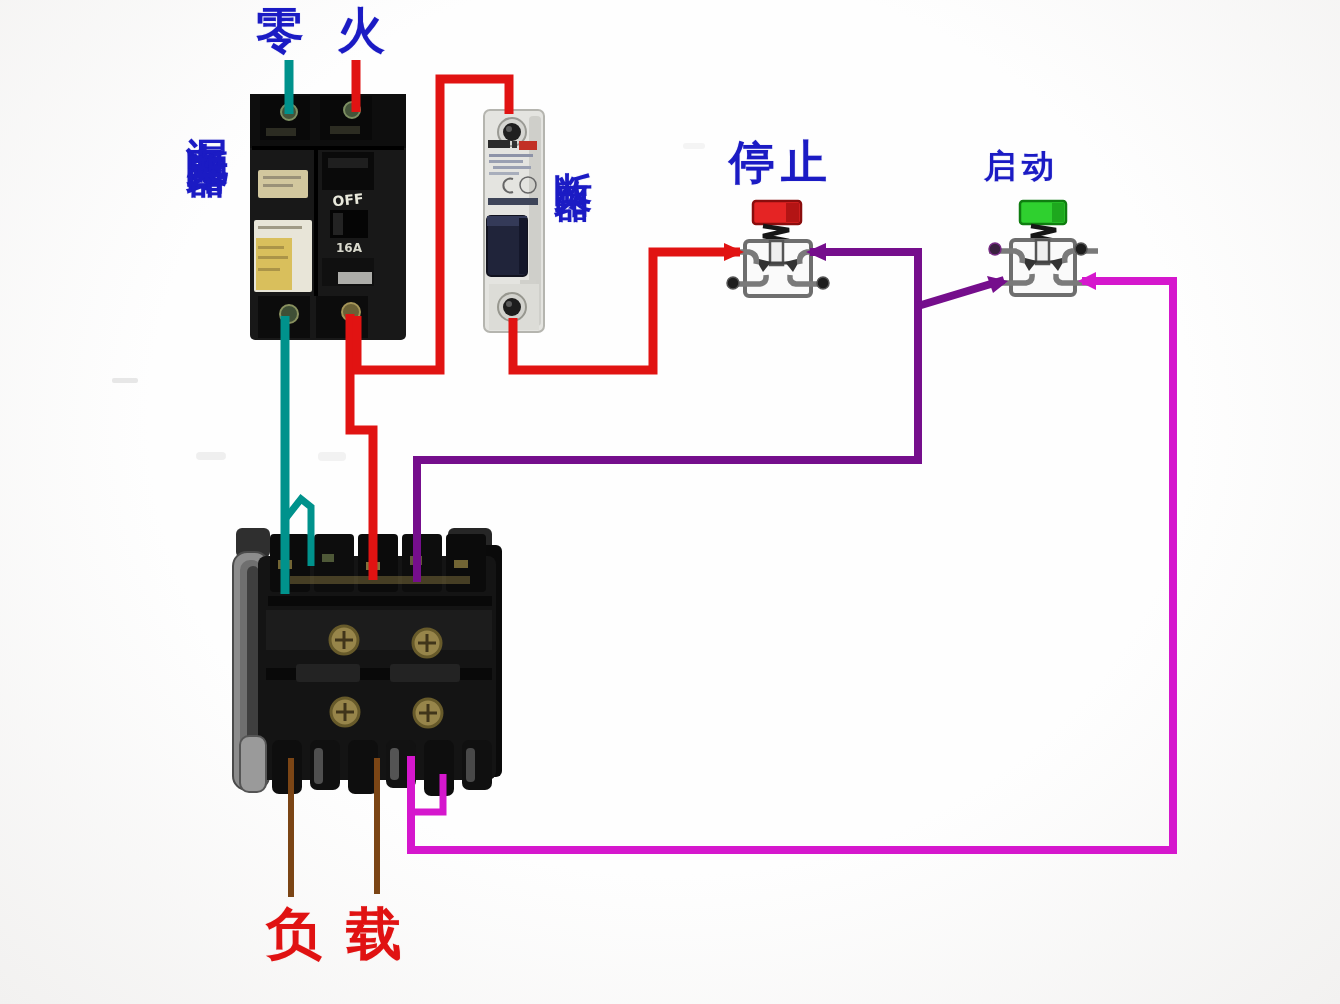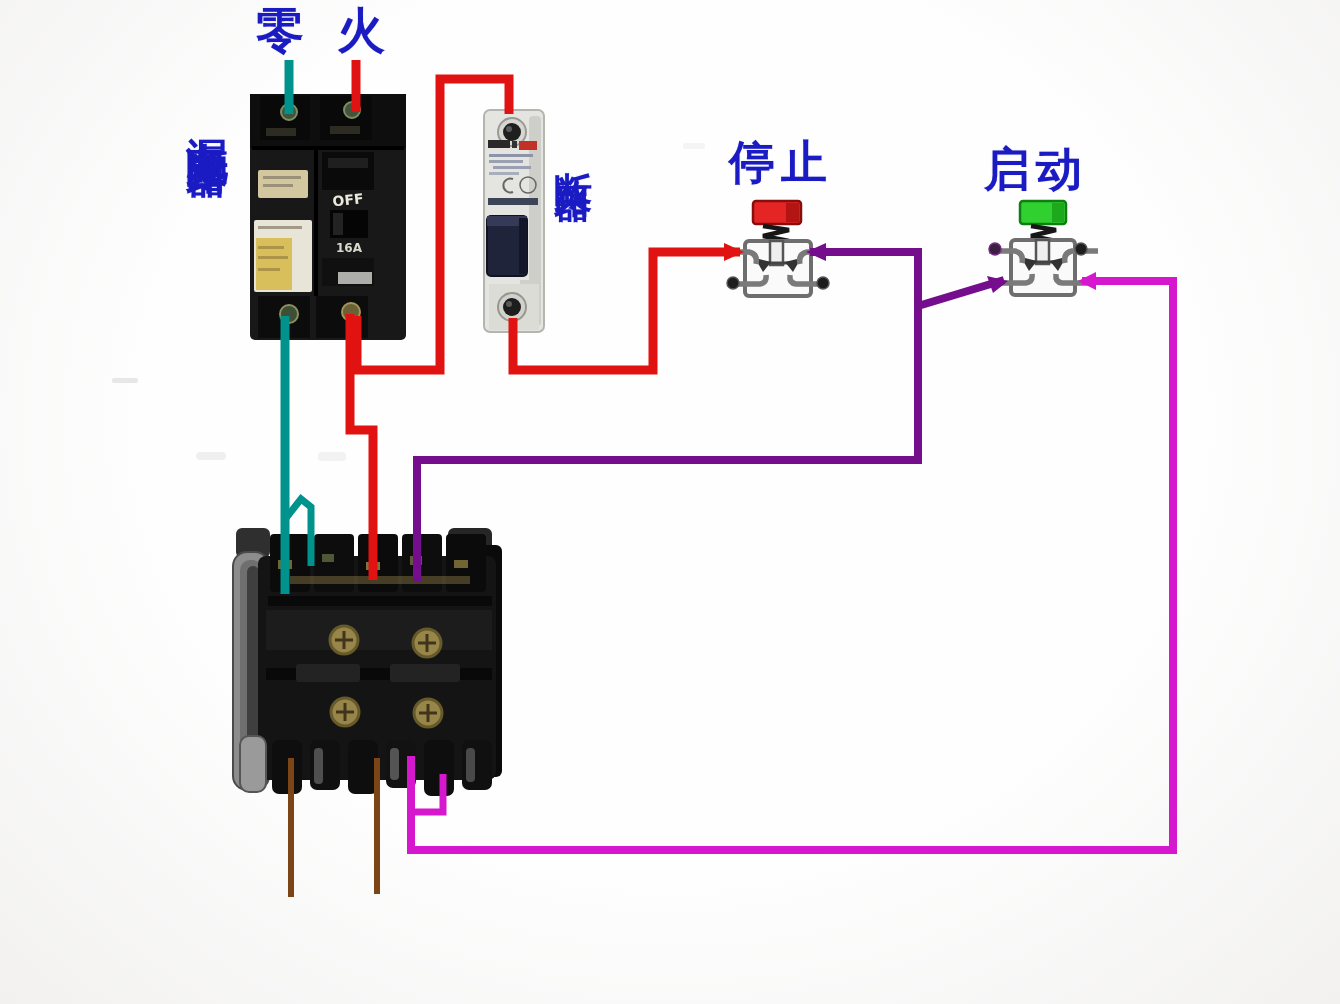--- a/index.html
+++ b/index.html
@@ -11,21 +11,21 @@
   svg.layer{position:absolute;left:0;top:0;width:1340px;height:1004px;}
   .lbl{position:absolute;font-weight:bold;line-height:1;user-select:none;}
   .lbl-blue{color:#1b1bc4;text-shadow:0 0 1px rgba(27,27,196,.35);}
   .lbl-red{color:#e01212;text-shadow:0 0 1px rgba(224,18,18,.3);}
   .vertical{writing-mode:vertical-rl;text-orientation:upright;}
   .l-neutral{left:256px;top:6px;font-size:48px;}
   .l-live{left:337px;top:6px;font-size:48px;}
   .l-leakage{left:186px;top:104px;font-size:42px;letter-spacing:5px;}
   .l-mcb{left:554px;top:142px;font-size:38px;letter-spacing:7px;}
   .l-stop{left:729px;top:139px;font-size:46px;letter-spacing:6px;}
-  .l-start{left:984px;top:150px;font-size:46px;letter-spacing:6px;font-family:Liberation Mono, monospace;}
+  .l-start{left:984px;top:150px;font-size:32px;letter-spacing:6px;}
   .l-load{left:266px;top:906px;font-size:56px;letter-spacing:24px;}
 </style>
 </head>
 <body>
 
 <div class="stage">
 
   <svg class="layer" id="components-svg" viewBox="0 0 1340 1004">
 
     <g opacity="0.6">
@@ -210,14 +210,15 @@
       <polygon points="1008,281 987,276 993,293" fill="#750e8c"></polygon>
       <polygon points="1078,281 1096,272 1096,290" fill="#d517cd"></polygon>
     </svg>
 
   <div class="lbl lbl-blue l-neutral">零</div>
   <div class="lbl lbl-blue l-live">火</div>
   <div class="lbl lbl-blue vertical l-leakage">漏电断路器</div>
   <div class="lbl lbl-blue vertical l-mcb">断路器</div>
   <div class="lbl lbl-blue l-stop">停止</div>
   <div class="lbl lbl-blue l-start">启动</div>
+  <div class="lbl lbl-red l-load">负载</div>
 
 </div>
 
 </body></html>

